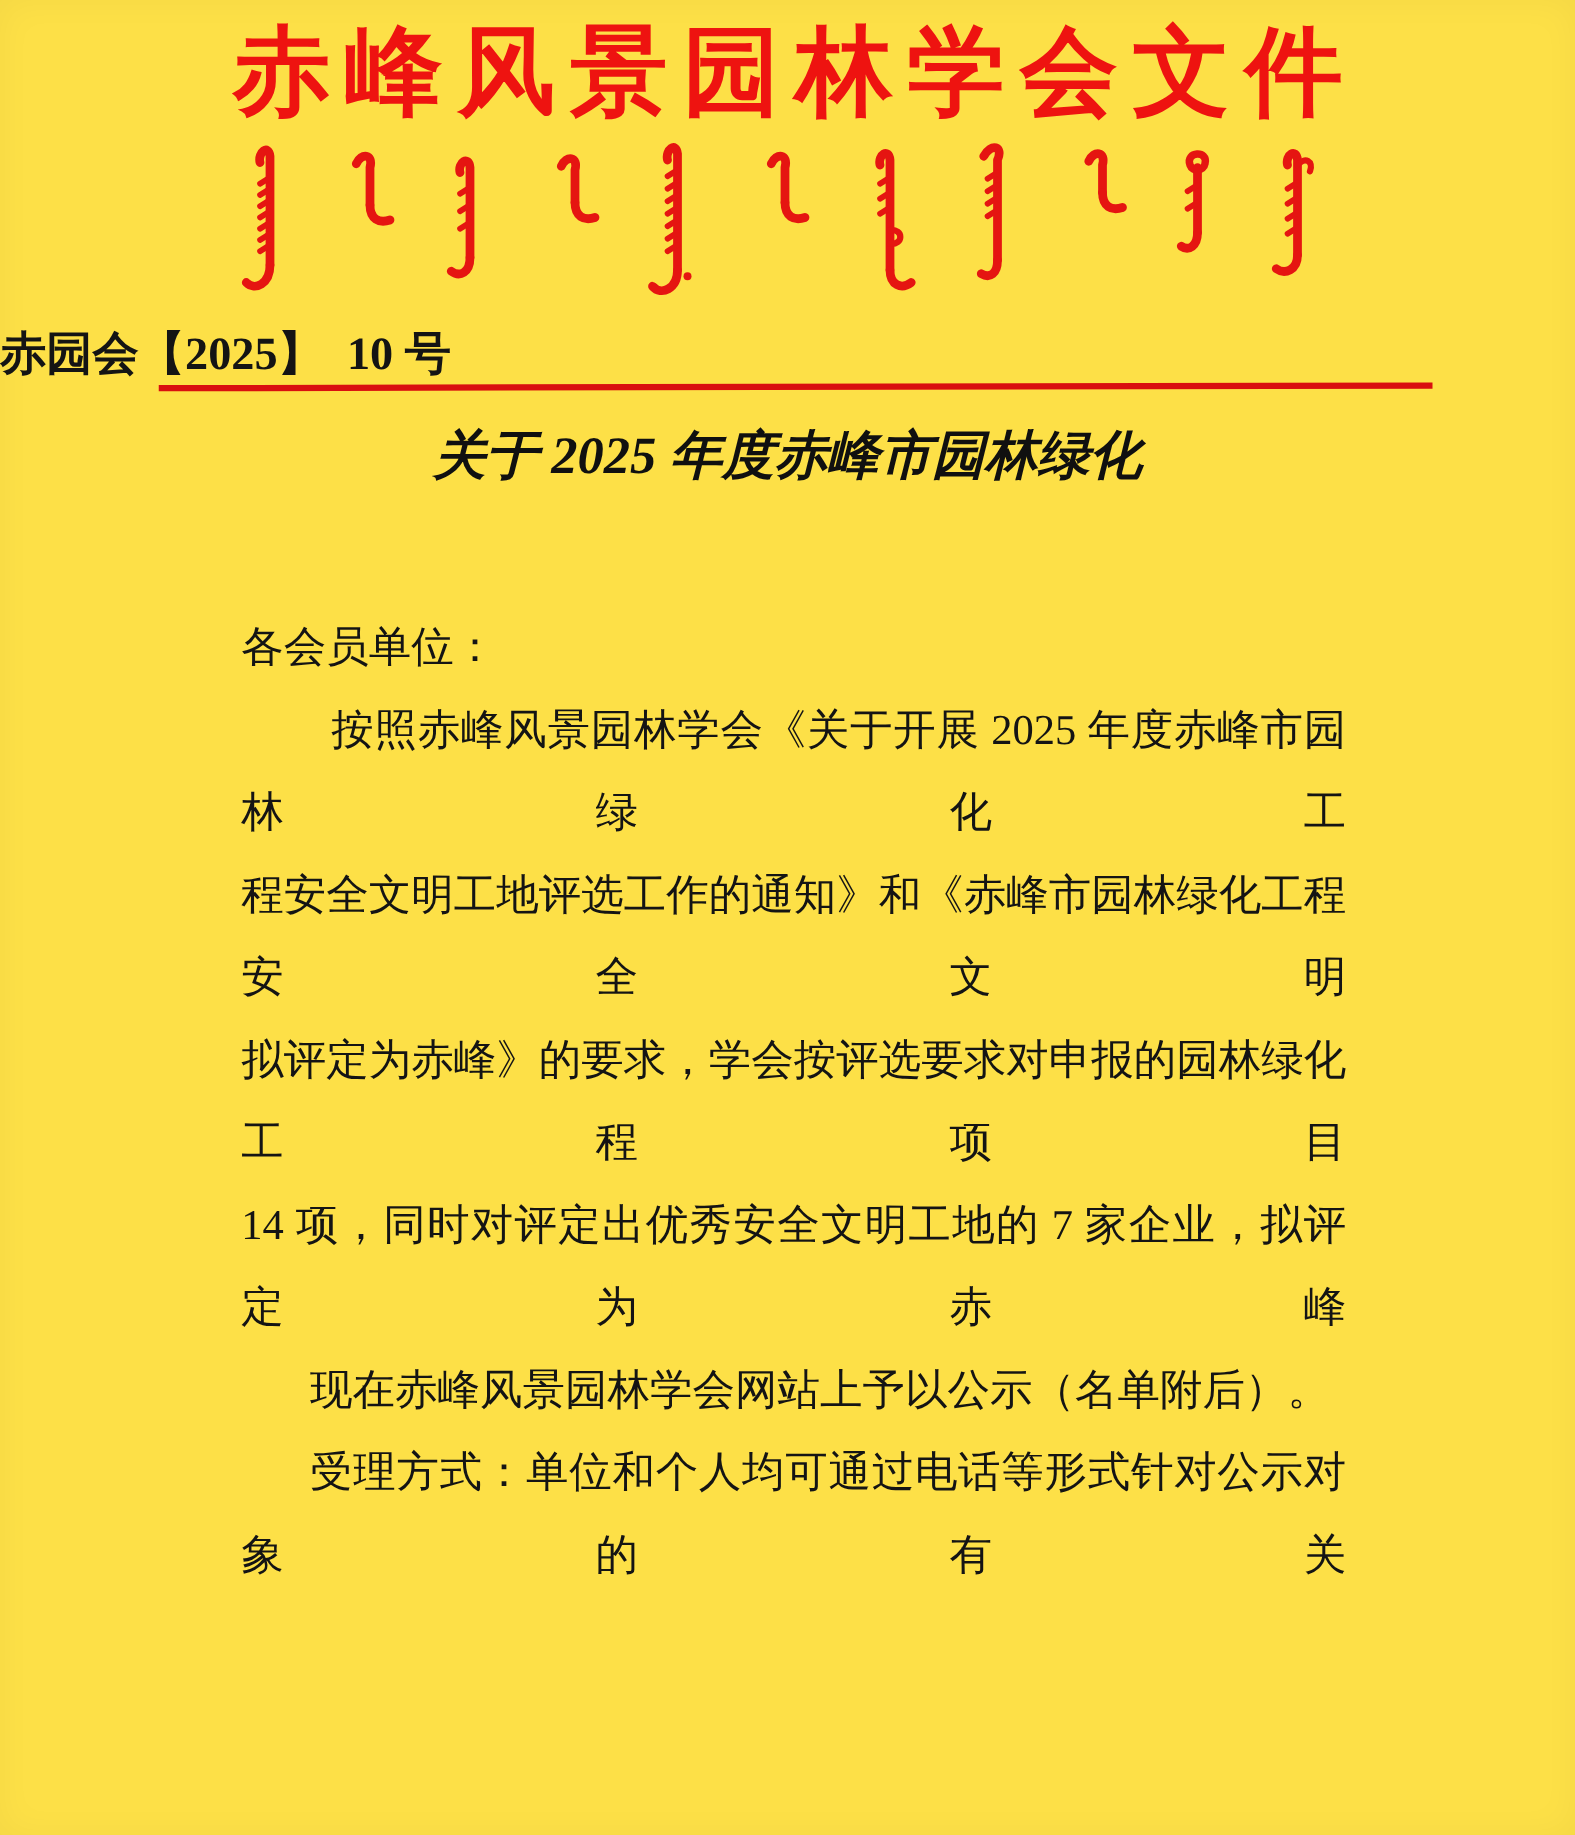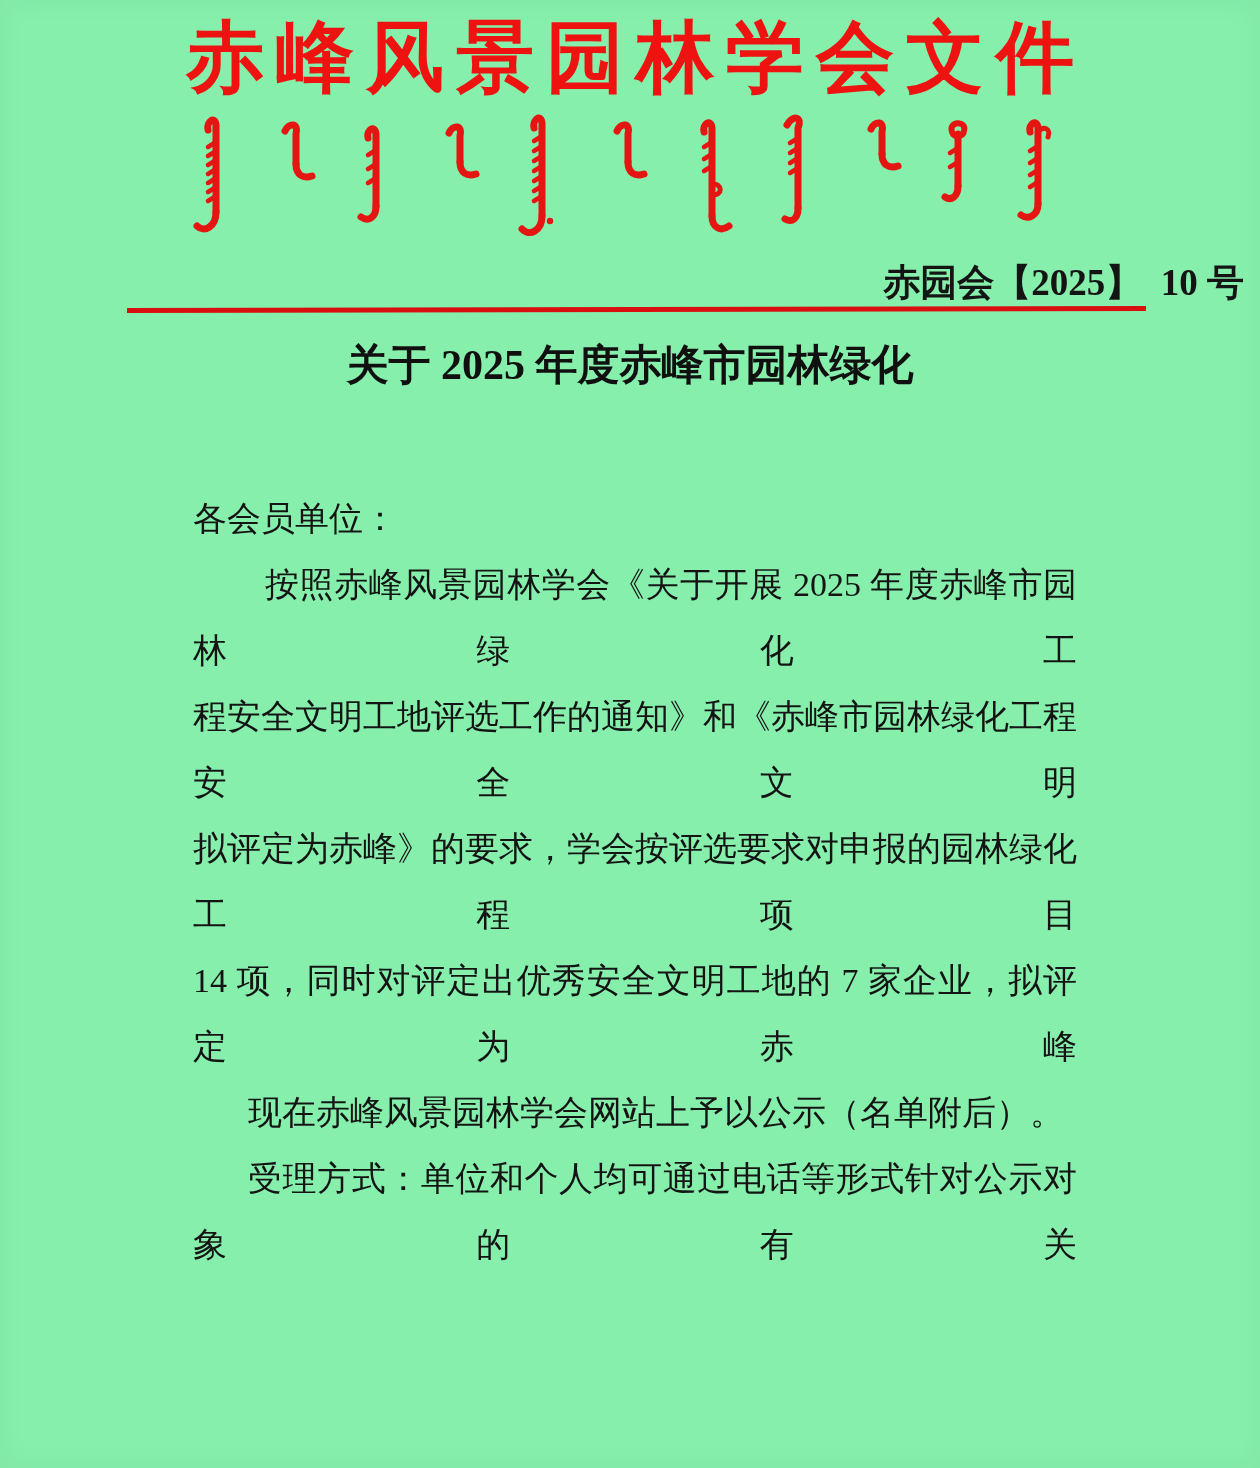--- a/index.html
+++ b/index.html
@@ -4,61 +4,62 @@
 <style>
   html,body{margin:0;padding:0;}
   body{
     width:1260px;height:1468px;
     background:#f3f2f0;
     font-family:"Liberation Serif","DejaVu Serif",serif;
   }
   .page{
     position:relative;
     width:1260px;height:1468px;
-    background:#86efac;
+    background:#fde047;
     overflow:hidden;
     box-shadow:inset 0 0 30px rgba(0,0,0,0.04);
   }
   .red-head{
     position:absolute;top:6px;left:0;right:0;
     margin:0;
     text-align:center;
     font-size:78px;
     font-weight:bold;
     color:#ee1310;
     letter-spacing:12px;
     white-space:nowrap;
     text-indent:12px; 
   }
   .mongolian{
     position:absolute;top:112px;left:180px;
     width:900px;height:132px;
   }
   .mongolian svg{display:block;width:100%;height:100%;}
   .doc-no{
-    position:absolute;top:258px;left:0;right:16px;
-    text-align:right;
+    position:absolute;top:258px;left:0;right:0;
+    text-align:left;
     font-size:37px;
     font-weight:600;
     color:#141414;
     white-space:pre;
   }
   .red-rule{
     position:absolute;top:307px;left:127px;
     width:1019px;height:5px;
     background:#d90f0f;
     transform:rotate(-0.12deg);
   }
   .doc-title{
     position:absolute;top:332px;left:0;right:0;
     text-align:center;
     font-size:42px;
     font-weight:bold;
     color:#101010;
     line-height:66px;
+    font-style:italic;
   }
   .doc-title div{white-space:nowrap;}
   .body-block{
     position:absolute;top:486px;left:193px;
     width:884px;
     font-size:34px;
     line-height:66px;
     color:#141414;
   }
   .line{white-space:nowrap;}

